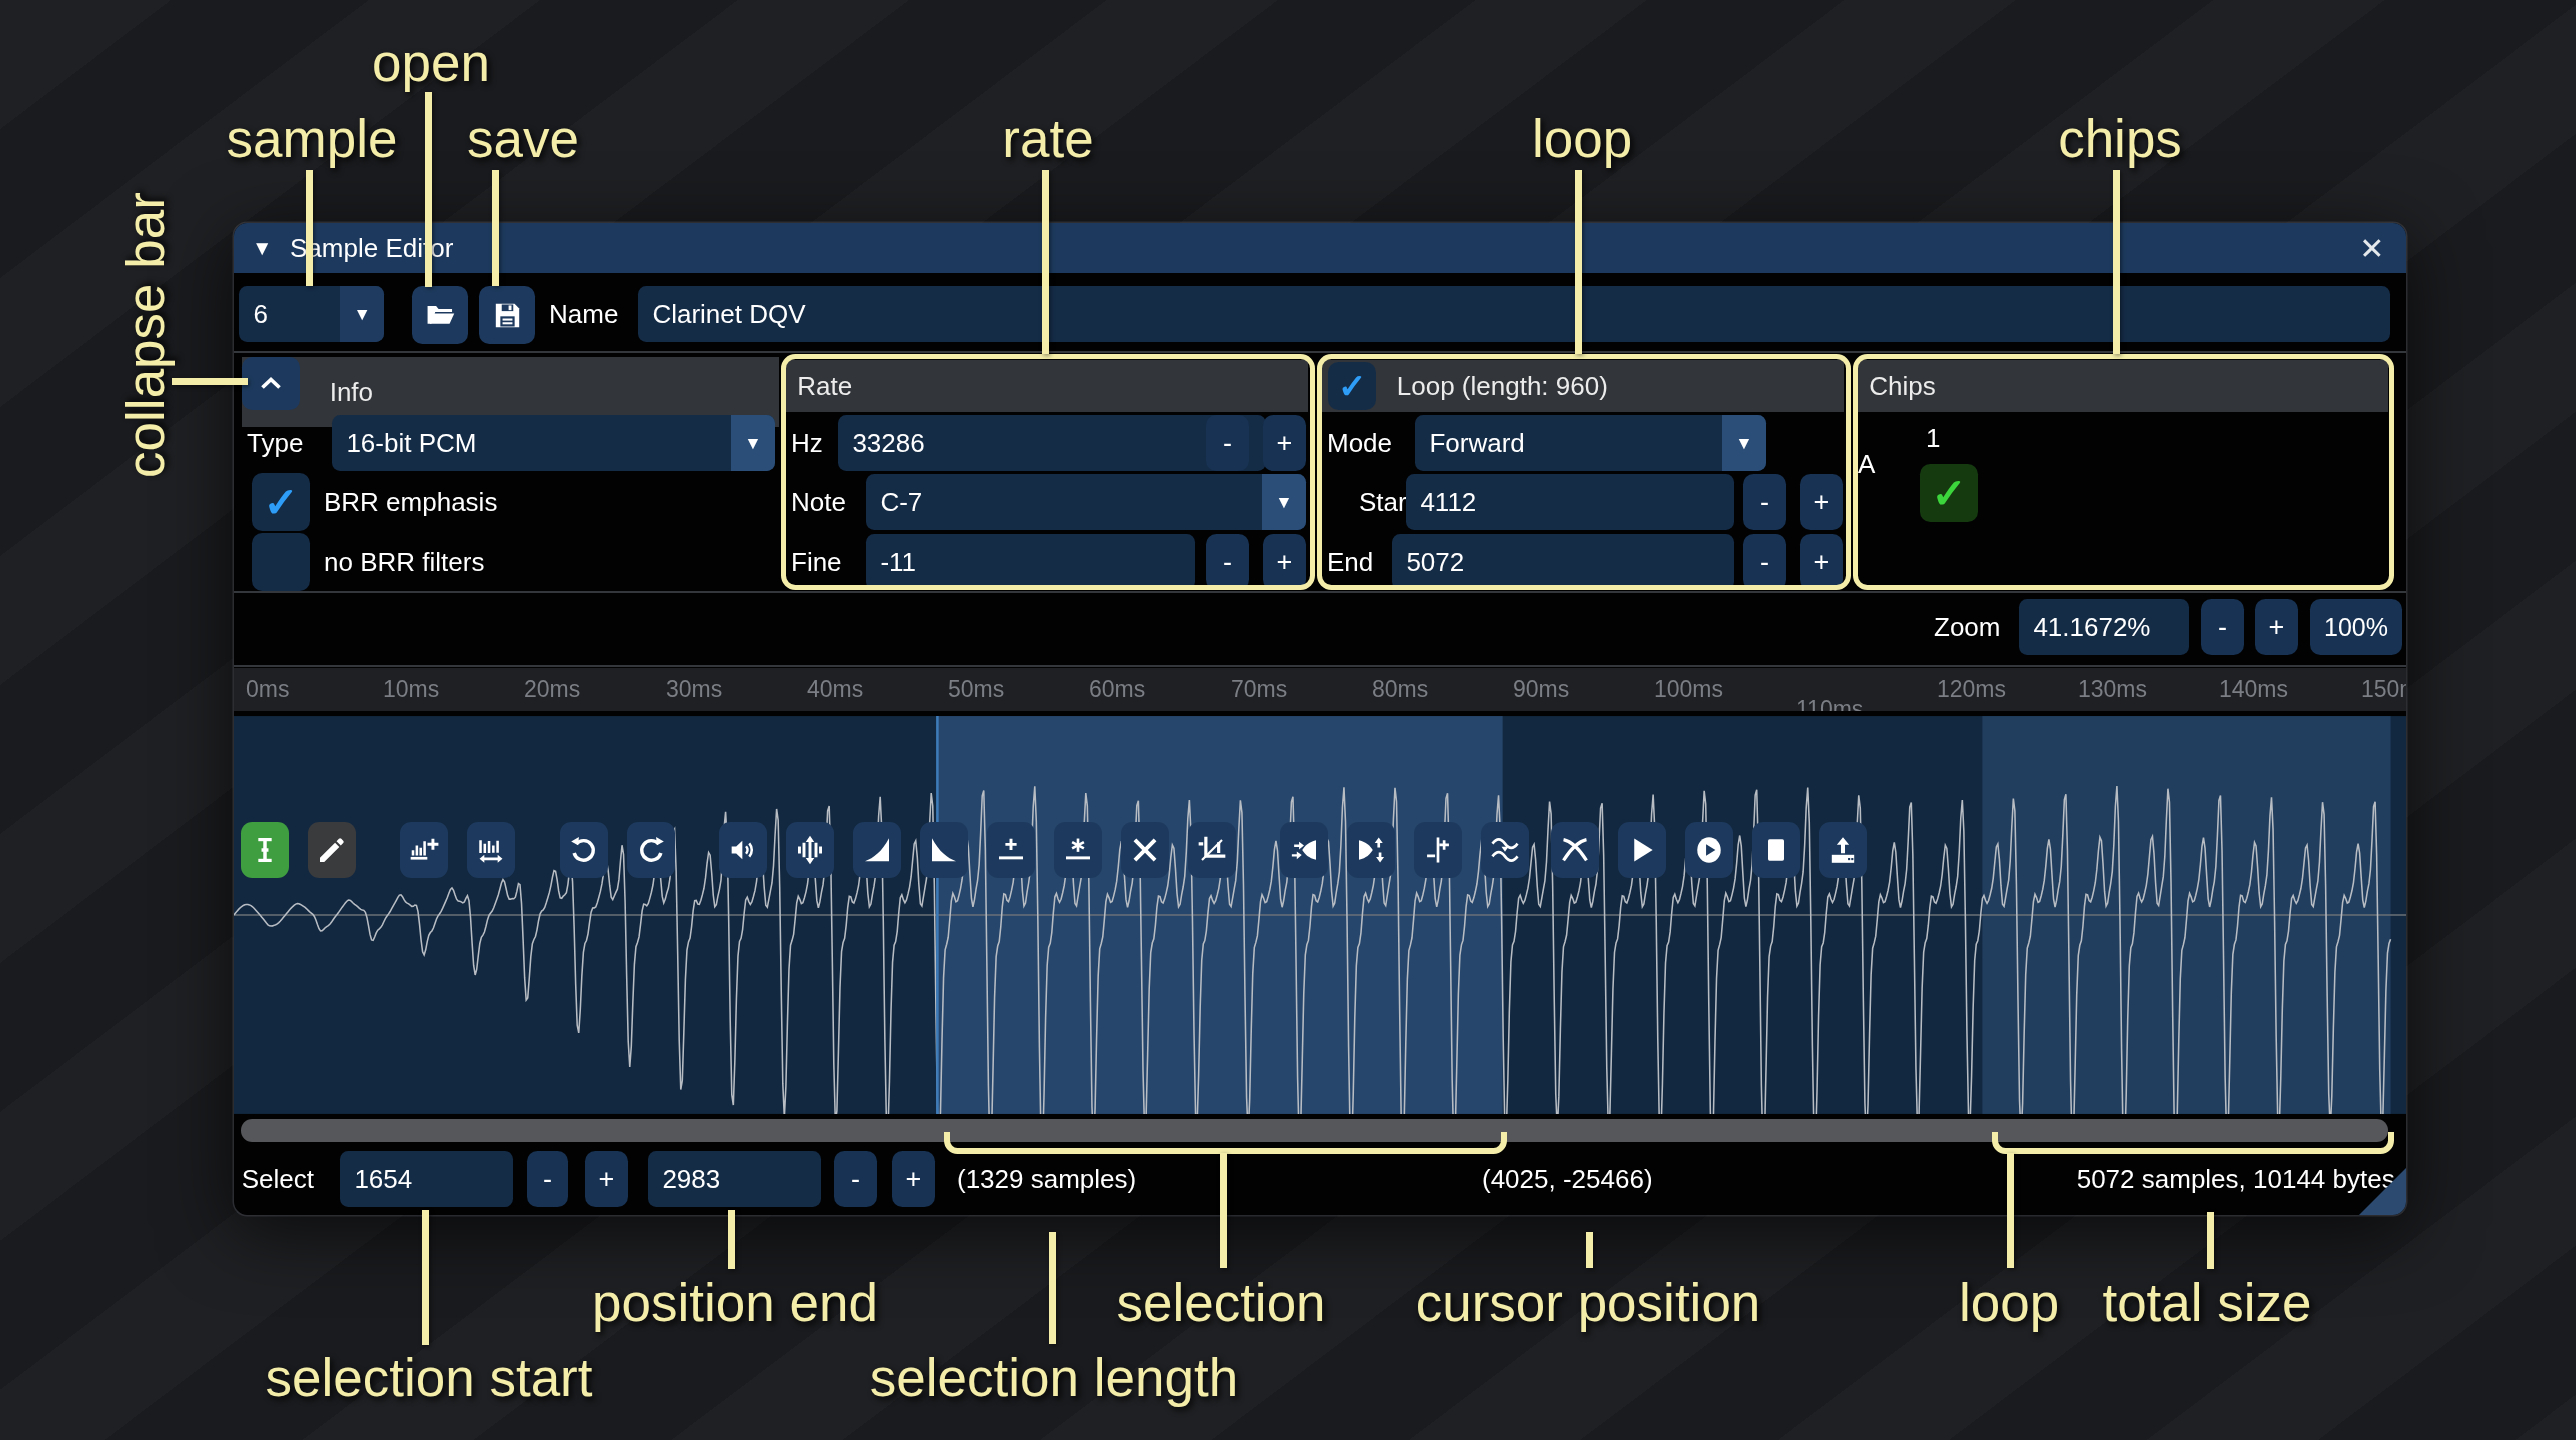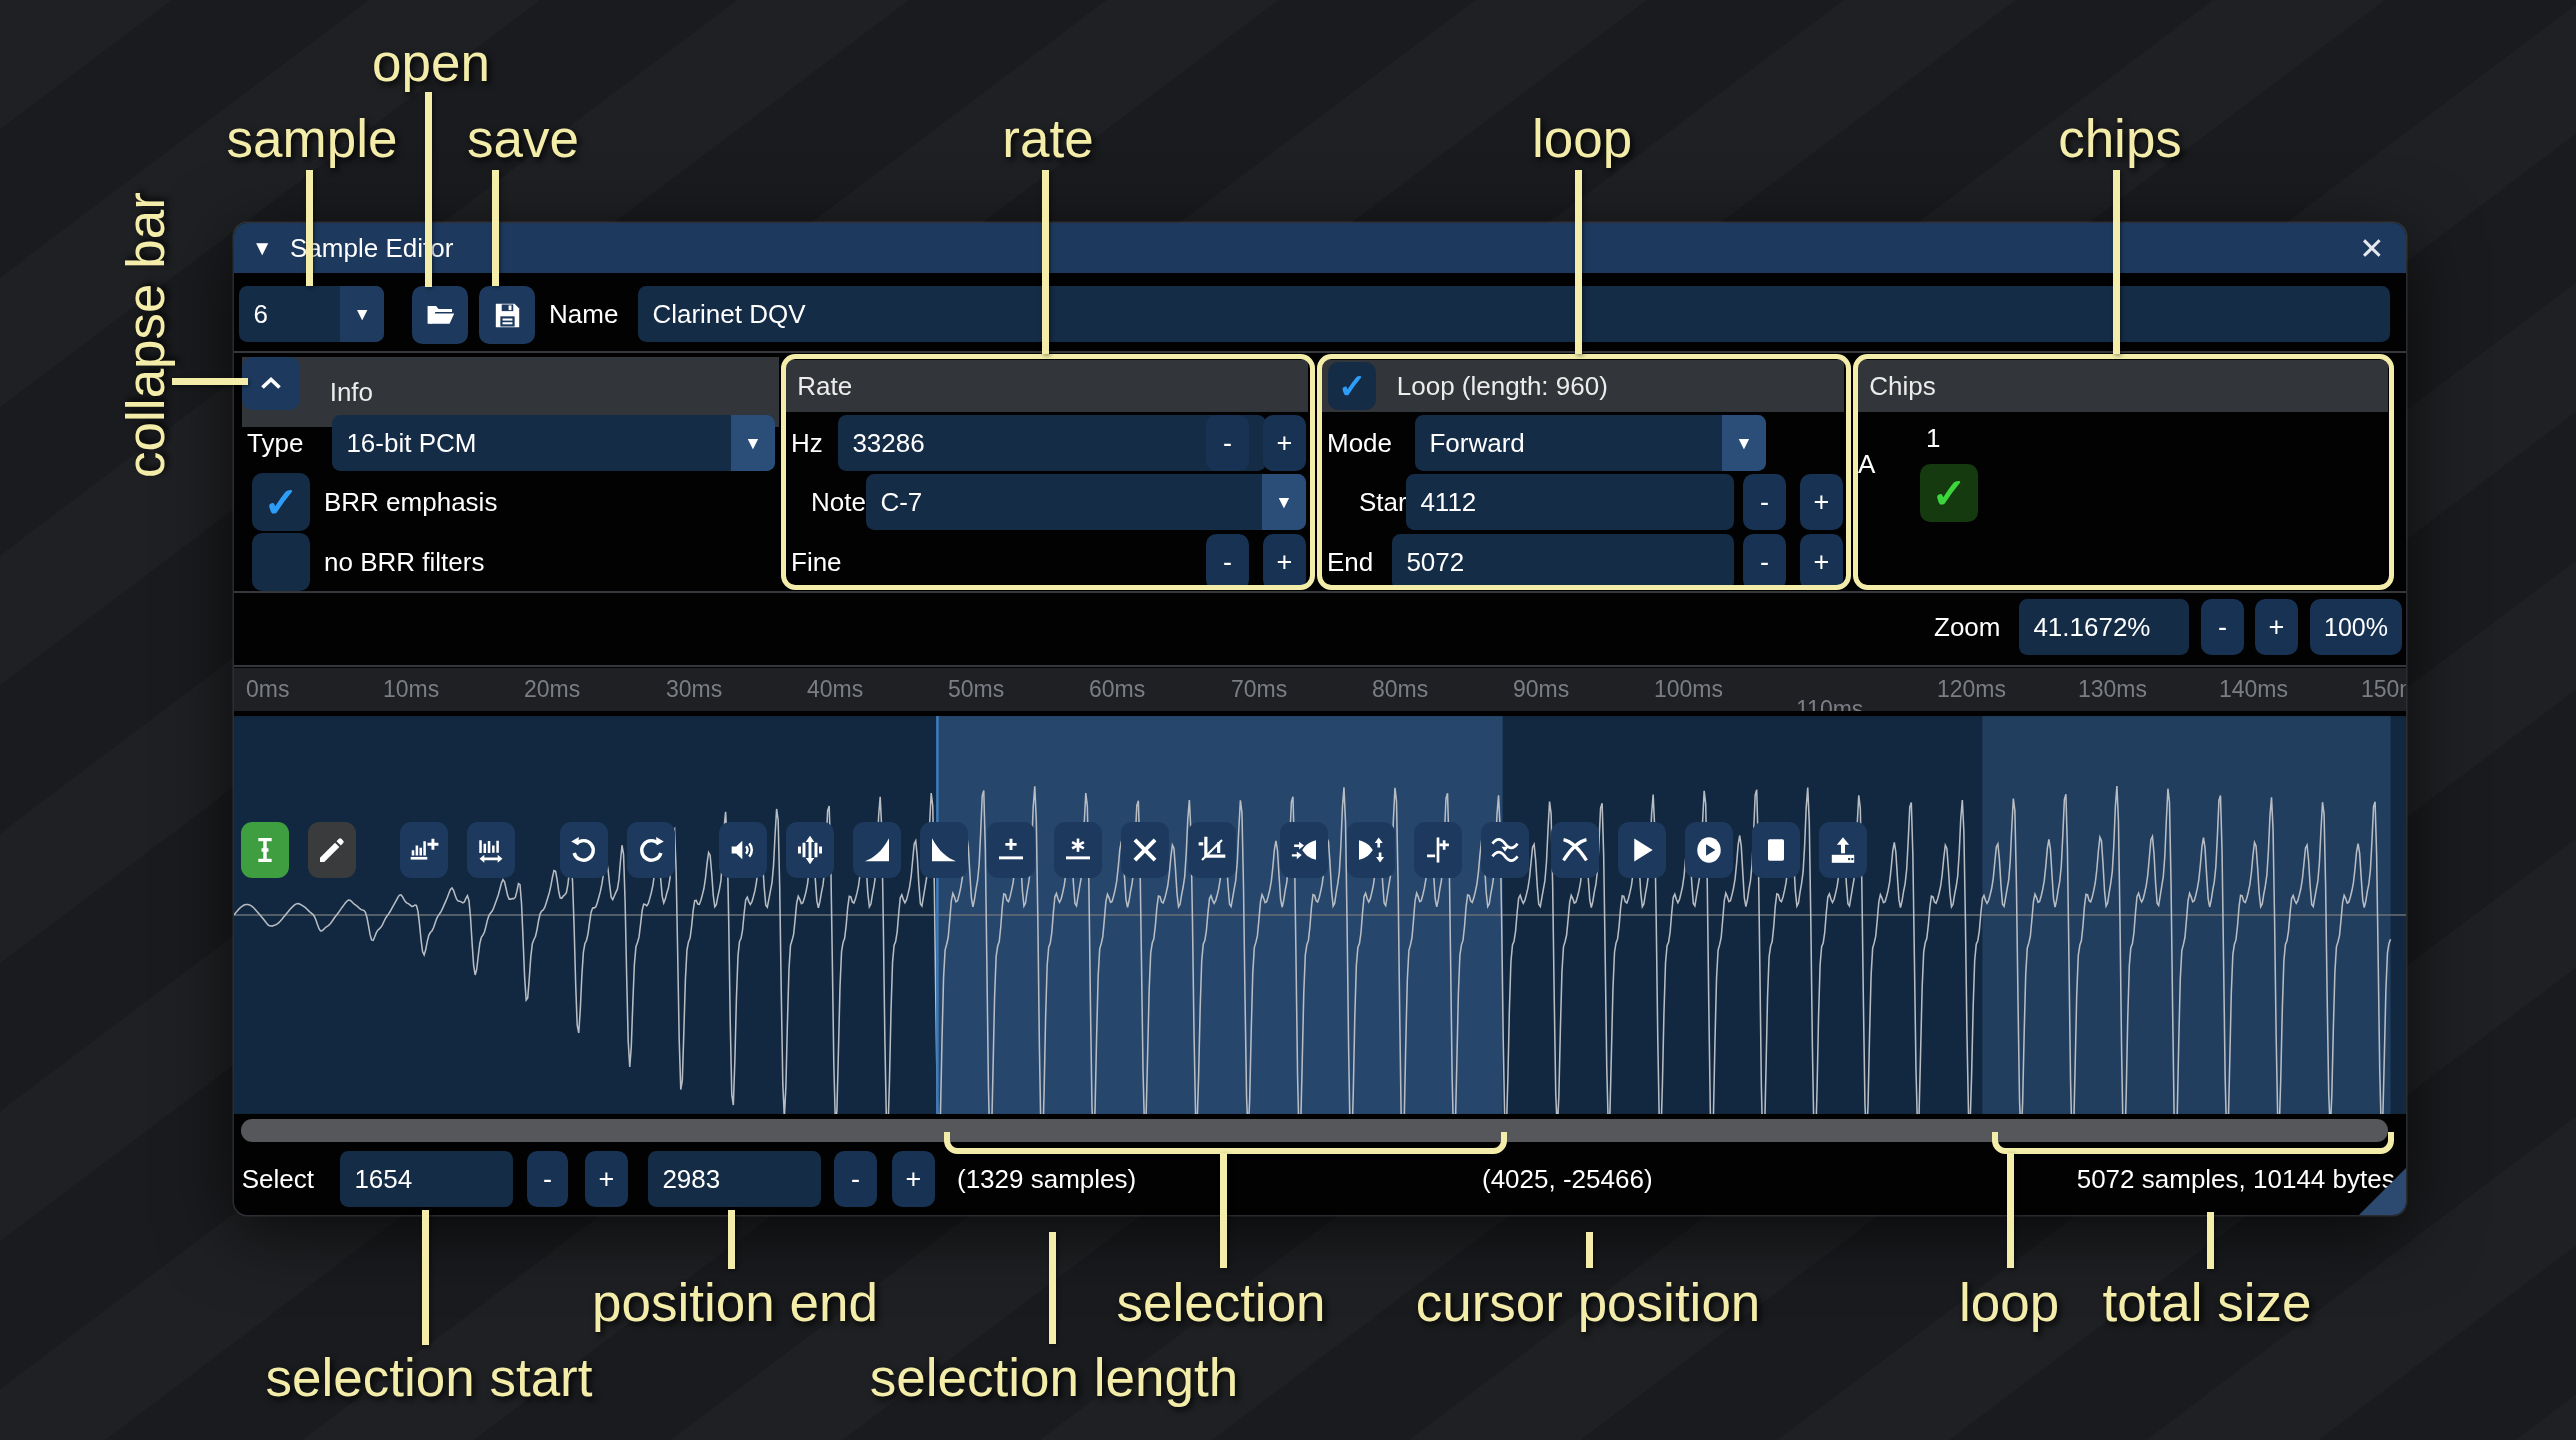--- a/index.html
+++ b/index.html
@@ -98,26 +98,29 @@
 
     <div class="panel-hdr abs" style="left:552px;top:137px;width:522px;height:52px;">
       <span style="margin-left:11.3px;">Rate</span>
     </div>
     <div class="rlabel abs" style="left:557px;top:192px;">Hz</div>
     <div class="field abs" style="left:604px;top:192px;width:428px;">
         <span>33286</span>
       </div>
     <div class="mini abs" style="left:972px;top:192px;">-</div>
     <div class="mini abs" style="left:1029px;top:192px;">+</div>
-    <div class="rlabel abs" style="left:557px;top:251px;margin-left:20px;">Note</div>
+    <div class="rlabel abs" style="left:557px;top:251px;">Note</div>
     <div class="field combo abs" style="left:632px;top:251px;width:440px;">
       <span>C-7</span>
       <span class="combo-arrow">▼</span>
     </div>
     <div class="rlabel abs" style="left:557px;top:311px;">Fine</div>
+    <div class="field abs" style="left:632px;top:311px;width:329px;">
+        <span>-11</span>
+      </div>
     <div class="mini abs" style="left:972px;top:311px;">-</div>
     <div class="mini abs" style="left:1029px;top:311px;">+</div>
 
     <div class="panel-hdr abs" style="left:1088px;top:137px;width:522px;height:52px;">
       <div class="cb small" style="position:relative;margin-left:6.2px;">✓</div>
       <span style="margin-left:20.6px;">Loop (length: 960)</span>
     </div>
     <div class="rlabel abs" style="left:1093px;top:192px;">Mode</div>
     <div class="field combo abs" style="left:1181px;top:192px;width:351px;">
       <span>Forward</span>

